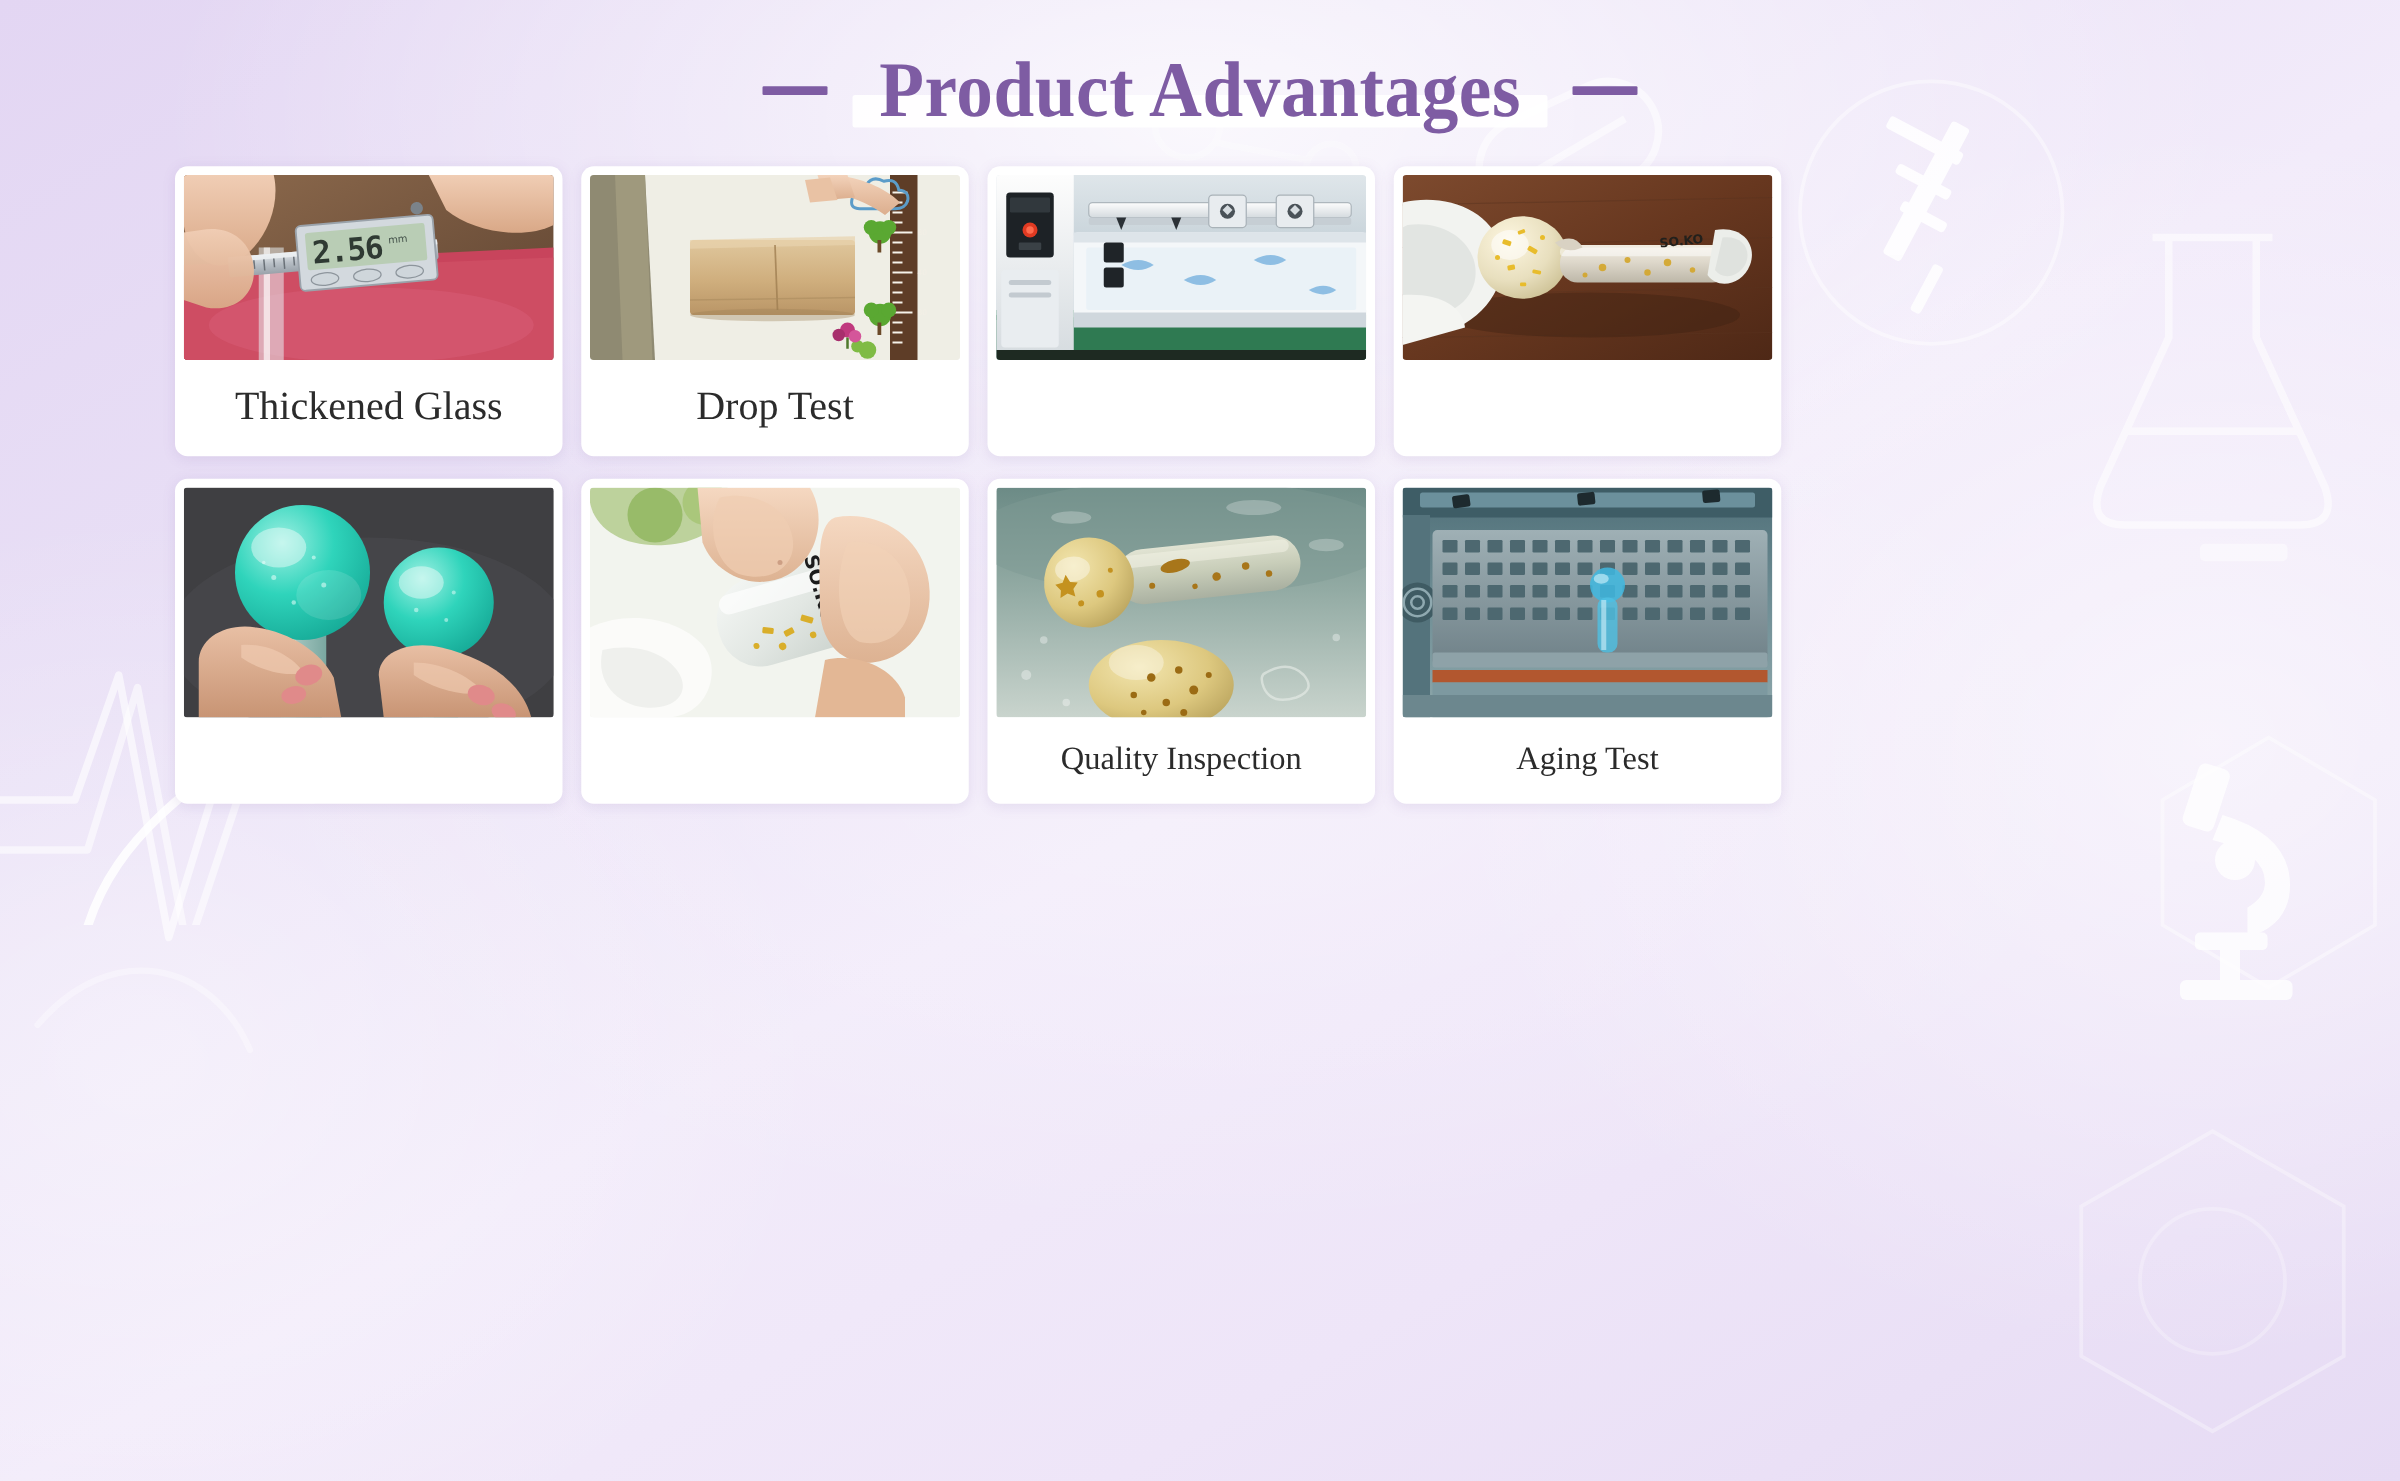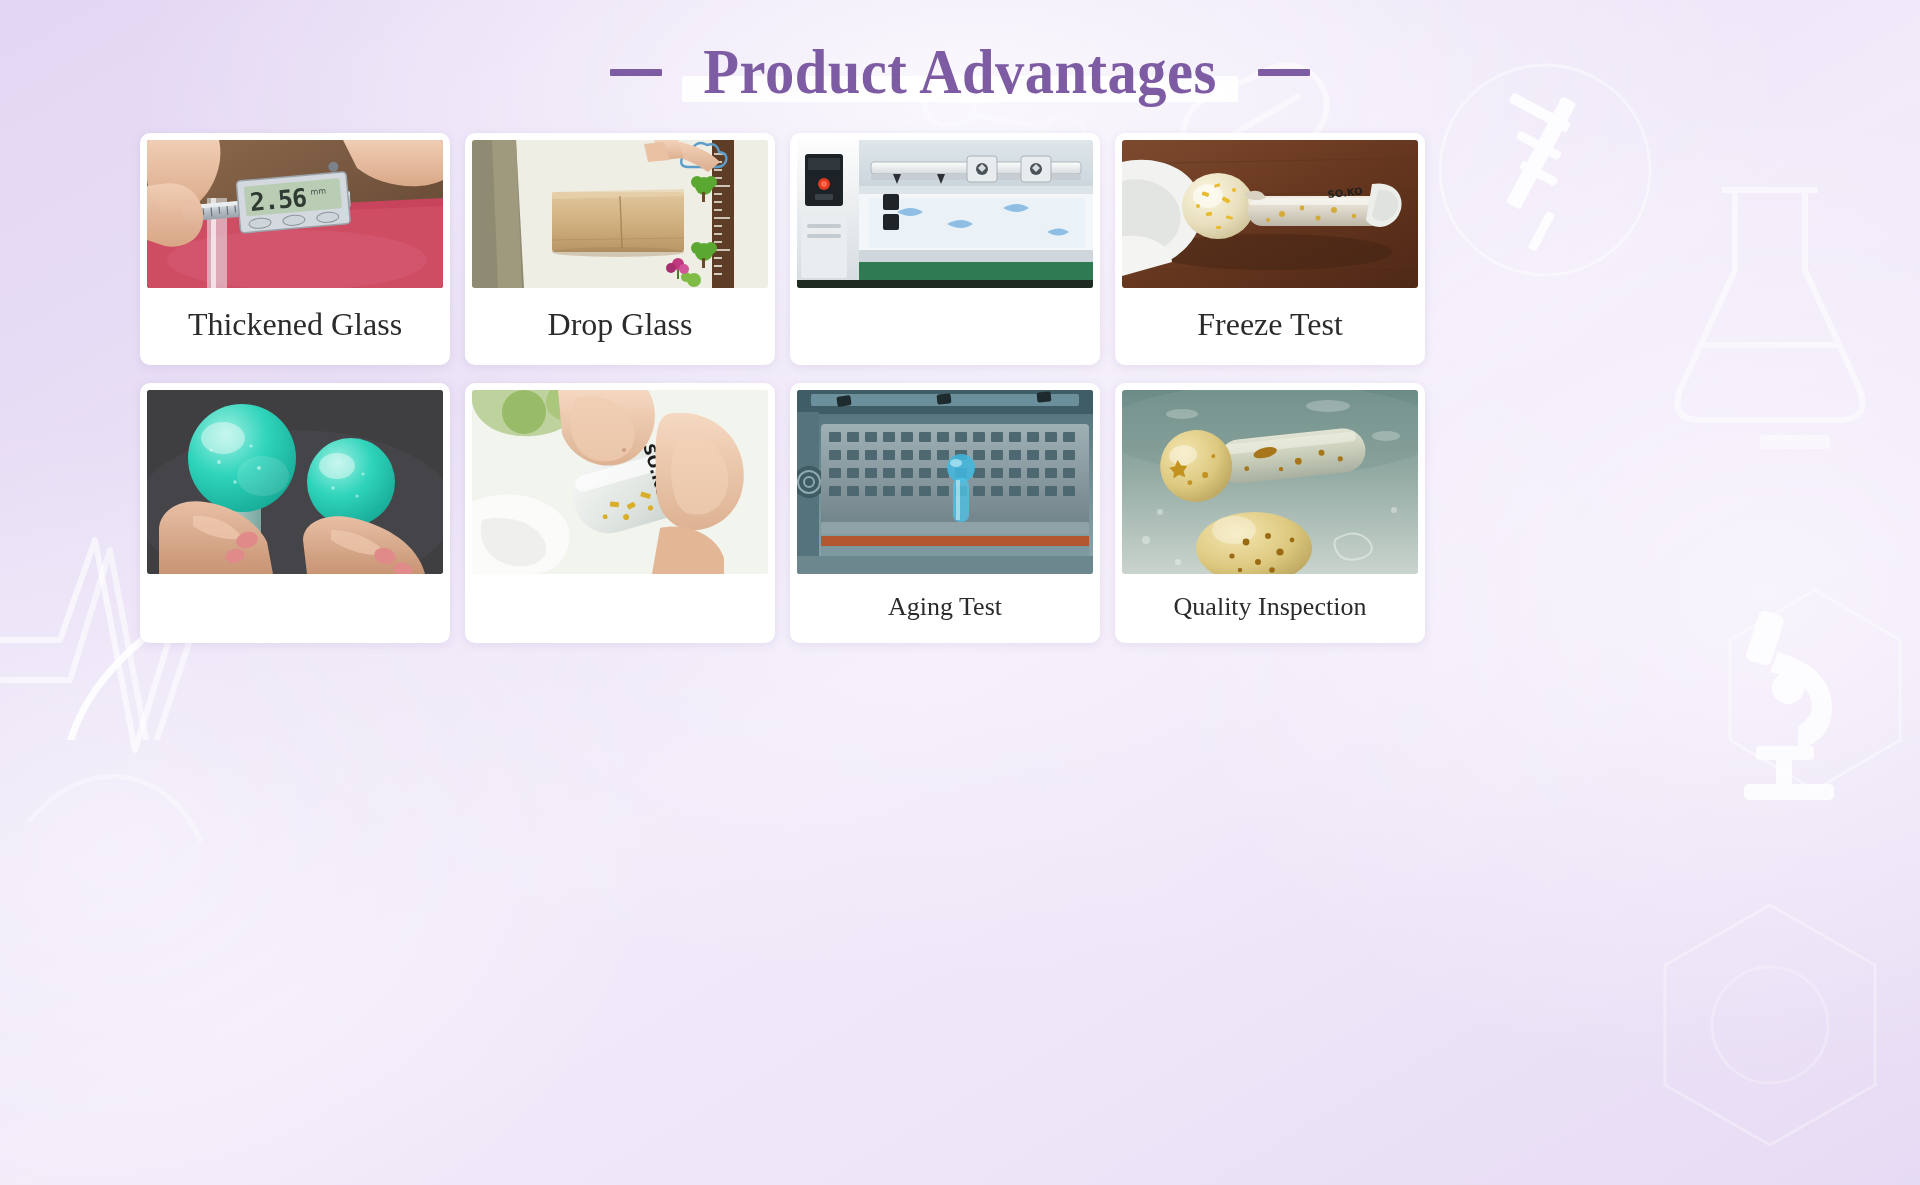--- a/index.html
+++ b/index.html
@@ -361,21 +361,21 @@
         <rect x="80" y="52" width="132" height="60" rx="3" fill="url(#p2box)"></rect>
         <path d="M80 52 L212 49 L212 56 L80 59 Z" fill="#e8d3ae" opacity=".7"></path>
         <line x1="148" y1="56" x2="150" y2="108" stroke="#a07f52" stroke-width="1.4" opacity=".8"></line>
         <line x1="80" y1="100" x2="212" y2="98" stroke="#a98a5d" stroke-width="1.2" opacity=".55"></line>
         <ellipse cx="146" cy="112" rx="66" ry="5" fill="#9c7e54" opacity=".35"></ellipse>
         <path d="M196 0 C 216 2, 236 10, 248 22 L 236 32 C 222 22, 206 16, 192 14 Z" fill="url(#p2skin2)"></path>
         <path d="M182 0 L206 0 L212 18 L188 20 Z" fill="url(#p2skin2)"></path>
         <path d="M172 4 L192 2 L198 20 L176 22 Z" fill="#e9c2a4"></path>
       </svg>
     </div>
-    <div class="card-caption">Drop Glass</div>
+    <div class="card-caption">Drop Test</div>
   </div>
 
   <div class="card row1">
     <div class="card-photo">
       <svg class="photo-svg" viewBox="0 0 296 148" preserveAspectRatio="none">
         <defs>
           <linearGradient id="p3bg" x1="0" y1="0" x2="0" y2="1">
             <stop offset="0" stop-color="#dfe6ea"></stop>
               <stop offset="1" stop-color="#9fb2bd"></stop>
           </linearGradient>
@@ -479,21 +479,20 @@
             <circle cx="212" cy="70" r="3"></circle>
           <circle cx="232" cy="76" r="2.2"></circle>
             <circle cx="146" cy="80" r="2"></circle>
         </g>
         <text x="206" y="58" font-family="DejaVu Sans, sans-serif" font-size="10" font-weight="bold" fill="#22201c" transform="rotate(-6 206 58)">SO.KO</text>
         <path d="M250 44 C 272 40, 284 56, 278 72 C 272 88, 252 92, 244 80 L 248 56 Z" fill="#eceeea"></path>
         <path d="M256 50 C 272 48, 280 60, 274 72 C 268 82, 256 84, 250 76 Z" fill="#dfe2de"></path>
         <path d="M0 96 C 28 94, 48 104, 50 122 L 0 136 Z" fill="#f4f5f2"></path>
       </svg>
     </div>
-    <div class="card-caption">Freeze Test</div>
   </div>
 
   <div class="card row2">
     <div class="card-photo">
       <svg class="photo-svg" viewBox="0 0 296 184" preserveAspectRatio="none">
         <defs>
           <radialGradient id="p5ball" cx=".35" cy=".28" r=".85">
             <stop offset="0" stop-color="#9df0e2"></stop>
               <stop offset=".45" stop-color="#2fd4bb"></stop>
               <stop offset="1" stop-color="#12a391"></stop>
@@ -588,20 +587,93 @@
         <path d="M188 138 C 214 132, 244 144, 252 168 L 252 184 L 180 184 Z" fill="#e3b795"></path>
         <circle cx="152" cy="60" r="2" fill="#b9846a" opacity=".6"></circle>
       </svg>
     </div>
   </div>
 
   <div class="card row2">
     <div class="card-photo">
       <svg class="photo-svg" viewBox="0 0 296 184" preserveAspectRatio="none">
         <defs>
+          <linearGradient id="p7bg" x1="0" y1="0" x2="0" y2="1">
+            <stop offset="0" stop-color="#6c8b86"></stop>
+              <stop offset=".45" stop-color="#93aba4"></stop>
+              <stop offset="1" stop-color="#c9d4cd"></stop>
+          </linearGradient>
+          <radialGradient id="p7glob" cx=".35" cy=".3" r=".8">
+            <stop offset="0" stop-color="#f2e5ae"></stop>
+              <stop offset=".6" stop-color="#ddc87f"></stop>
+              <stop offset="1" stop-color="#b8a25c"></stop>
+          </radialGradient>
+          <linearGradient id="p7rod" x1="0" y1="0" x2="0" y2="1">
+            <stop offset="0" stop-color="#e6e7d6"></stop>
+              <stop offset=".5" stop-color="#ccd0bb"></stop>
+              <stop offset="1" stop-color="#aab0a0"></stop>
+          </linearGradient>
+        </defs>
+        <rect width="296" height="184" fill="url(#p7bg)"></rect>
+        <ellipse cx="150" cy="40" rx="170" ry="46" fill="#7e9a94" opacity=".5"></ellipse>
+        <g fill="#ffffff" opacity=".25">
+          <ellipse cx="60" cy="24" rx="16" ry="5"></ellipse>
+            <ellipse cx="206" cy="16" rx="22" ry="6"></ellipse>
+          <ellipse cx="264" cy="46" rx="14" ry="5"></ellipse>
+        </g>
+        <g transform="rotate(-6 150 70)">
+          <rect x="96" y="46" width="148" height="44" rx="22" fill="url(#p7rod)" opacity=".95"></rect>
+          <rect x="102" y="50" width="134" height="10" rx="5" fill="#f2f3e6" opacity=".55"></rect>
+          <circle cx="74" cy="68" r="36" fill="url(#p7glob)"></circle>
+          <ellipse cx="62" cy="56" rx="14" ry="10" fill="#ffffff" opacity=".4"></ellipse>
+          <g fill="#c4921f">
+            <path d="M56 60 l3 6 l6 1 l-4 5 l1 6 l-6 -3 l-6 3 l1 -6 l-4 -5 l6 -1 z"></path>
+            <circle cx="82" cy="78" r="3"></circle>
+              <circle cx="66" cy="84" r="2.4"></circle>
+            <circle cx="92" cy="60" r="2"></circle>
+          </g>
+          <g fill="#a8761a">
+            <ellipse cx="144" cy="62" rx="12" ry="5" transform="rotate(-8 144 62)"></ellipse>
+            <circle cx="176" cy="74" r="3.4"></circle>
+              <circle cx="200" cy="68" r="3"></circle>
+            <circle cx="218" cy="76" r="2.6"></circle>
+              <circle cx="124" cy="76" r="2.4"></circle>
+            <circle cx="158" cy="80" r="2.2"></circle>
+          </g>
+        </g>
+        <ellipse cx="132" cy="158" rx="58" ry="36" fill="url(#p7glob)"></ellipse>
+        <ellipse cx="112" cy="140" rx="22" ry="14" fill="#ffffff" opacity=".35"></ellipse>
+        <g fill="#9b6b14">
+          <circle cx="124" cy="152" r="3.4"></circle>
+            <circle cx="146" cy="146" r="3"></circle>
+          <circle cx="158" cy="162" r="3.6"></circle>
+            <circle cx="136" cy="172" r="3"></circle>
+          <circle cx="110" cy="166" r="2.6"></circle>
+            <circle cx="170" cy="150" r="2.4"></circle>
+          <circle cx="150" cy="180" r="2.8"></circle>
+            <circle cx="118" cy="180" r="2.2"></circle>
+        </g>
+        <g fill="none" stroke="#e9eeea" stroke-width="2" opacity=".6">
+          <path d="M216 148 q18-10 30 2 q10 12 -6 18 q-20 6 -26 -8 q-4 -10 2 -12 z"></path>
+        </g>
+        <g fill="#ffffff" opacity=".35">
+          <circle cx="38" cy="122" r="3"></circle>
+            <circle cx="24" cy="150" r="4"></circle>
+          <circle cx="56" cy="172" r="3"></circle>
+            <circle cx="272" cy="120" r="3"></circle>
+        </g>
+      </svg>
+    </div>
+    <div class="card-caption">Quality Inspection</div>
+  </div>
+
+  <div class="card row2">
+    <div class="card-photo">
+      <svg class="photo-svg" viewBox="0 0 296 184" preserveAspectRatio="none">
+        <defs>
           <linearGradient id="p8bg" x1="0" y1="0" x2="0" y2="1">
             <stop offset="0" stop-color="#4f6f78"></stop>
               <stop offset=".5" stop-color="#6f8e95"></stop>
               <stop offset="1" stop-color="#8ea7ab"></stop>
           </linearGradient>
           <linearGradient id="p8tray" x1="0" y1="0" x2="0" y2="1">
             <stop offset="0" stop-color="#9fb0b5"></stop>
               <stop offset="1" stop-color="#6f8188"></stop>
           </linearGradient>
         </defs>
@@ -694,86 +766,13 @@
           <rect x="7" y="22" width="4" height="40" fill="#d2f0fa" opacity=".6"></rect>
         </g>
         <rect x="24" y="146" width="268" height="10" fill="#b2572f"></rect>
         <rect x="24" y="156" width="268" height="28" fill="#7d99a0"></rect>
         <rect x="0" y="166" width="296" height="18" fill="#6c878e"></rect>
       </svg>
     </div>
     <div class="card-caption">Aging Test</div>
   </div>
 
-  <div class="card row2">
-    <div class="card-photo">
-      <svg class="photo-svg" viewBox="0 0 296 184" preserveAspectRatio="none">
-        <defs>
-          <linearGradient id="p7bg" x1="0" y1="0" x2="0" y2="1">
-            <stop offset="0" stop-color="#6c8b86"></stop>
-              <stop offset=".45" stop-color="#93aba4"></stop>
-              <stop offset="1" stop-color="#c9d4cd"></stop>
-          </linearGradient>
-          <radialGradient id="p7glob" cx=".35" cy=".3" r=".8">
-            <stop offset="0" stop-color="#f2e5ae"></stop>
-              <stop offset=".6" stop-color="#ddc87f"></stop>
-              <stop offset="1" stop-color="#b8a25c"></stop>
-          </radialGradient>
-          <linearGradient id="p7rod" x1="0" y1="0" x2="0" y2="1">
-            <stop offset="0" stop-color="#e6e7d6"></stop>
-              <stop offset=".5" stop-color="#ccd0bb"></stop>
-              <stop offset="1" stop-color="#aab0a0"></stop>
-          </linearGradient>
-        </defs>
-        <rect width="296" height="184" fill="url(#p7bg)"></rect>
-        <ellipse cx="150" cy="40" rx="170" ry="46" fill="#7e9a94" opacity=".5"></ellipse>
-        <g fill="#ffffff" opacity=".25">
-          <ellipse cx="60" cy="24" rx="16" ry="5"></ellipse>
-            <ellipse cx="206" cy="16" rx="22" ry="6"></ellipse>
-          <ellipse cx="264" cy="46" rx="14" ry="5"></ellipse>
-        </g>
-        <g transform="rotate(-6 150 70)">
-          <rect x="96" y="46" width="148" height="44" rx="22" fill="url(#p7rod)" opacity=".95"></rect>
-          <rect x="102" y="50" width="134" height="10" rx="5" fill="#f2f3e6" opacity=".55"></rect>
-          <circle cx="74" cy="68" r="36" fill="url(#p7glob)"></circle>
-          <ellipse cx="62" cy="56" rx="14" ry="10" fill="#ffffff" opacity=".4"></ellipse>
-          <g fill="#c4921f">
-            <path d="M56 60 l3 6 l6 1 l-4 5 l1 6 l-6 -3 l-6 3 l1 -6 l-4 -5 l6 -1 z"></path>
-            <circle cx="82" cy="78" r="3"></circle>
-              <circle cx="66" cy="84" r="2.4"></circle>
-            <circle cx="92" cy="60" r="2"></circle>
-          </g>
-          <g fill="#a8761a">
-            <ellipse cx="144" cy="62" rx="12" ry="5" transform="rotate(-8 144 62)"></ellipse>
-            <circle cx="176" cy="74" r="3.4"></circle>
-              <circle cx="200" cy="68" r="3"></circle>
-            <circle cx="218" cy="76" r="2.6"></circle>
-              <circle cx="124" cy="76" r="2.4"></circle>
-            <circle cx="158" cy="80" r="2.2"></circle>
-          </g>
-        </g>
-        <ellipse cx="132" cy="158" rx="58" ry="36" fill="url(#p7glob)"></ellipse>
-        <ellipse cx="112" cy="140" rx="22" ry="14" fill="#ffffff" opacity=".35"></ellipse>
-        <g fill="#9b6b14">
-          <circle cx="124" cy="152" r="3.4"></circle>
-            <circle cx="146" cy="146" r="3"></circle>
-          <circle cx="158" cy="162" r="3.6"></circle>
-            <circle cx="136" cy="172" r="3"></circle>
-          <circle cx="110" cy="166" r="2.6"></circle>
-            <circle cx="170" cy="150" r="2.4"></circle>
-          <circle cx="150" cy="180" r="2.8"></circle>
-            <circle cx="118" cy="180" r="2.2"></circle>
-        </g>
-        <g fill="none" stroke="#e9eeea" stroke-width="2" opacity=".6">
-          <path d="M216 148 q18-10 30 2 q10 12 -6 18 q-20 6 -26 -8 q-4 -10 2 -12 z"></path>
-        </g>
-        <g fill="#ffffff" opacity=".35">
-          <circle cx="38" cy="122" r="3"></circle>
-            <circle cx="24" cy="150" r="4"></circle>
-          <circle cx="56" cy="172" r="3"></circle>
-            <circle cx="272" cy="120" r="3"></circle>
-        </g>
-      </svg>
-    </div>
-    <div class="card-caption">Quality Inspection</div>
-  </div>
-
 </div>
 
 </body></html>

